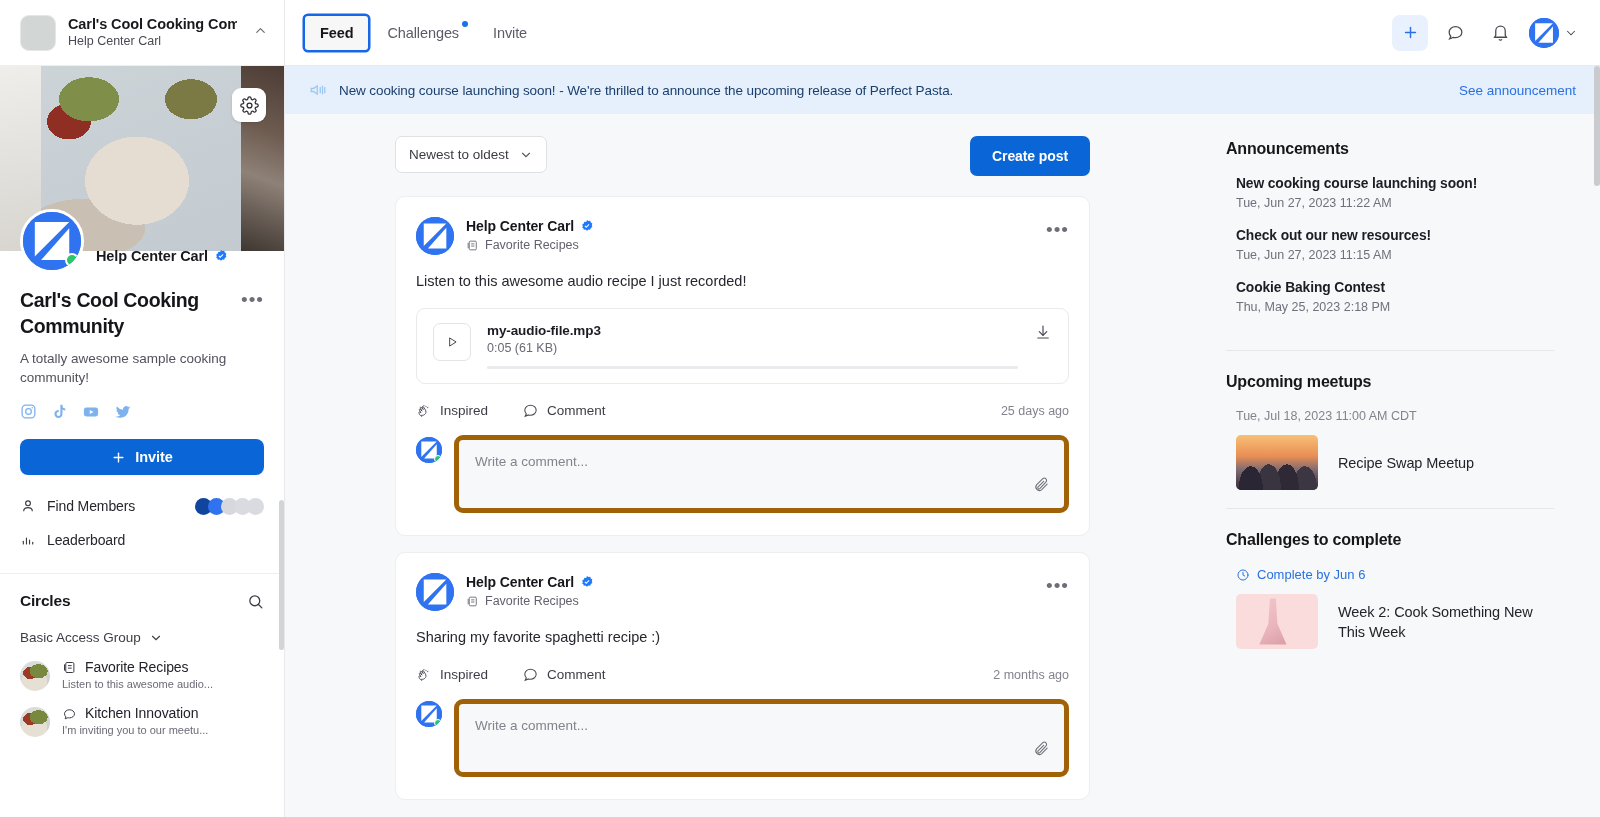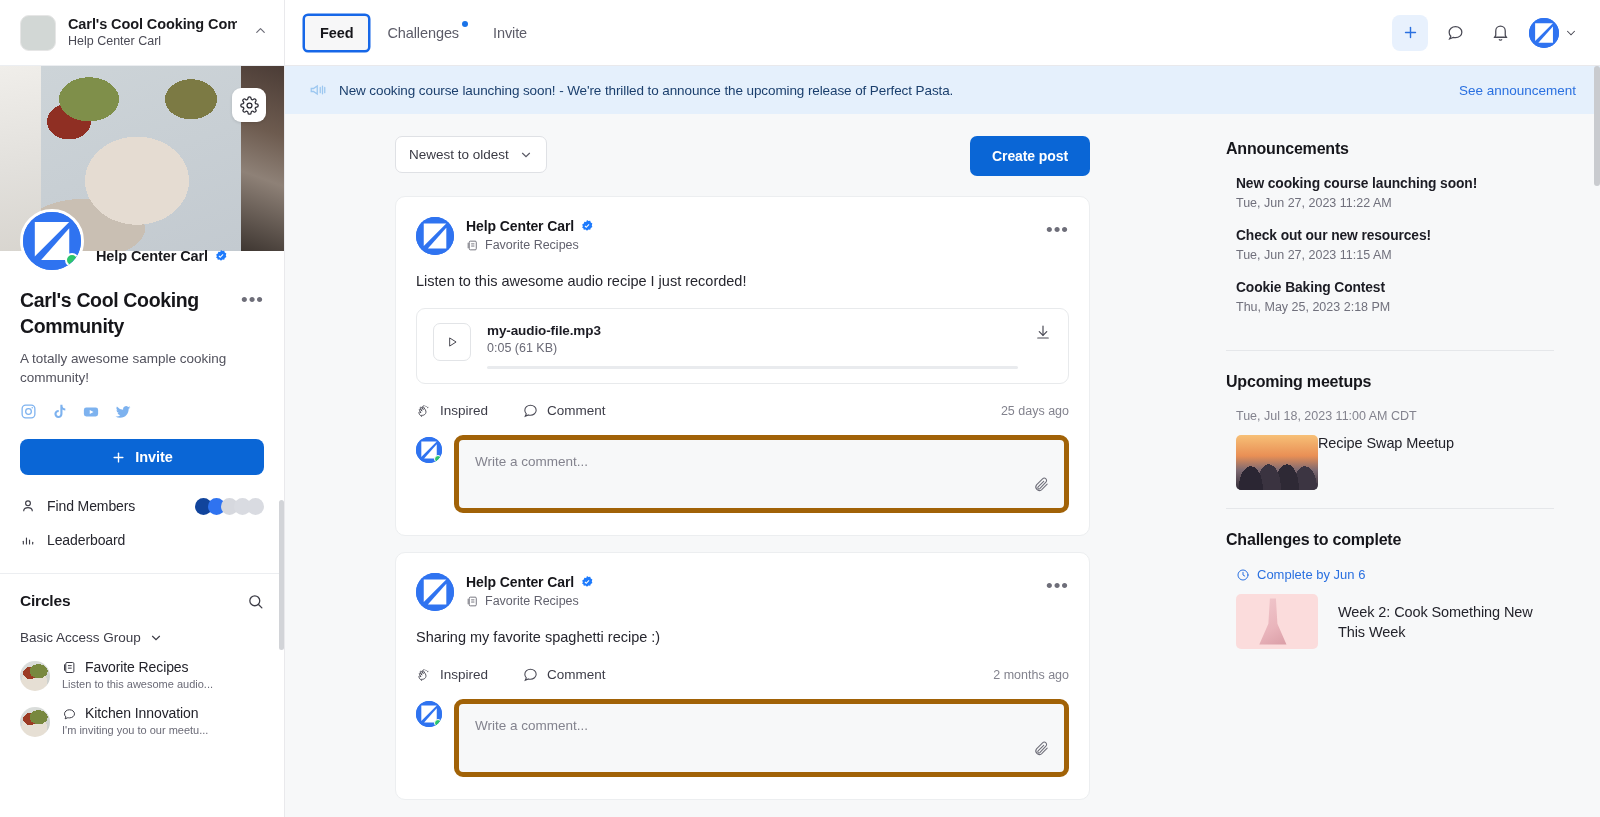--- a/index.html
+++ b/index.html
@@ -265,21 +265,21 @@
 
   
   .rail { width: 400px; flex: 0 0 400px; padding: 26px 46px 0 26px; }
   .rail-title { font-size: 16px; font-weight: 700; color: #16161b;
     letter-spacing: -0.2px; margin-bottom: 18px; }
   .ann-item { padding: 0 0 18px 10px; cursor: pointer; }
   .ann-head { font-size: 13.8px; font-weight: 700; color: #1c1c24; letter-spacing: -0.1px; }
   .ann-date { font-size: 12.5px; color: #70707c; margin-top: 5px; }
   .rail-sep { height: 1px; background: #e5e7ea; margin: 18px 0 22px 0; }
   .meet-date { font-size: 12.5px; color: #83838e; padding-left: 10px; }
-  .meet-row { display: flex; align-items: flex-start; padding: 12px 0 0 10px; cursor: pointer; }
+  .meet-row { display: flex; align-items: center; gap: 20px; padding: 12px 0 0 10px; cursor: pointer; }
   .meet-thumb {
     width: 82px; height: 55px; border-radius: 5px; flex: 0 0 82px;
     background-image:
       linear-gradient(180deg,#f7c077 0%,#e98f55 38%,#7e6a72 64%,#2f2a36 100%);
     position: relative; overflow: hidden;
   }
   .meet-thumb::after {
     content: ""; position: absolute; left: 0; right: 0; bottom: 0; height: 60%;
     background:
       radial-gradient(ellipse 12px 22px at 18% 95%, #2b2633 0 100%, transparent 100%),

